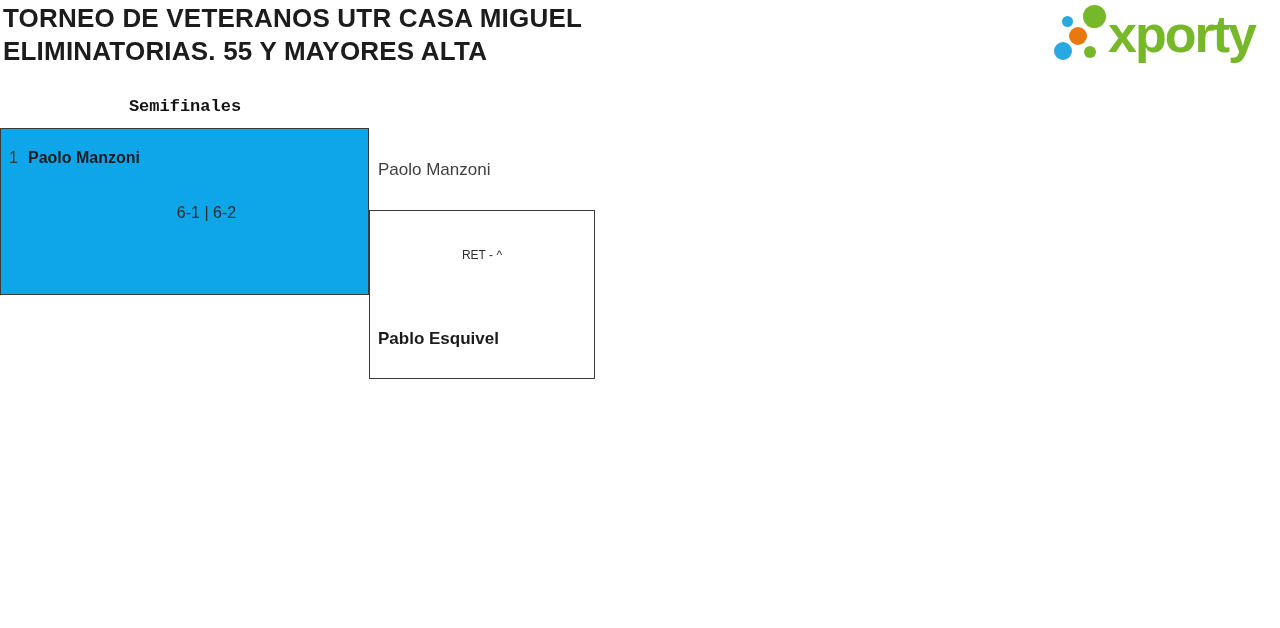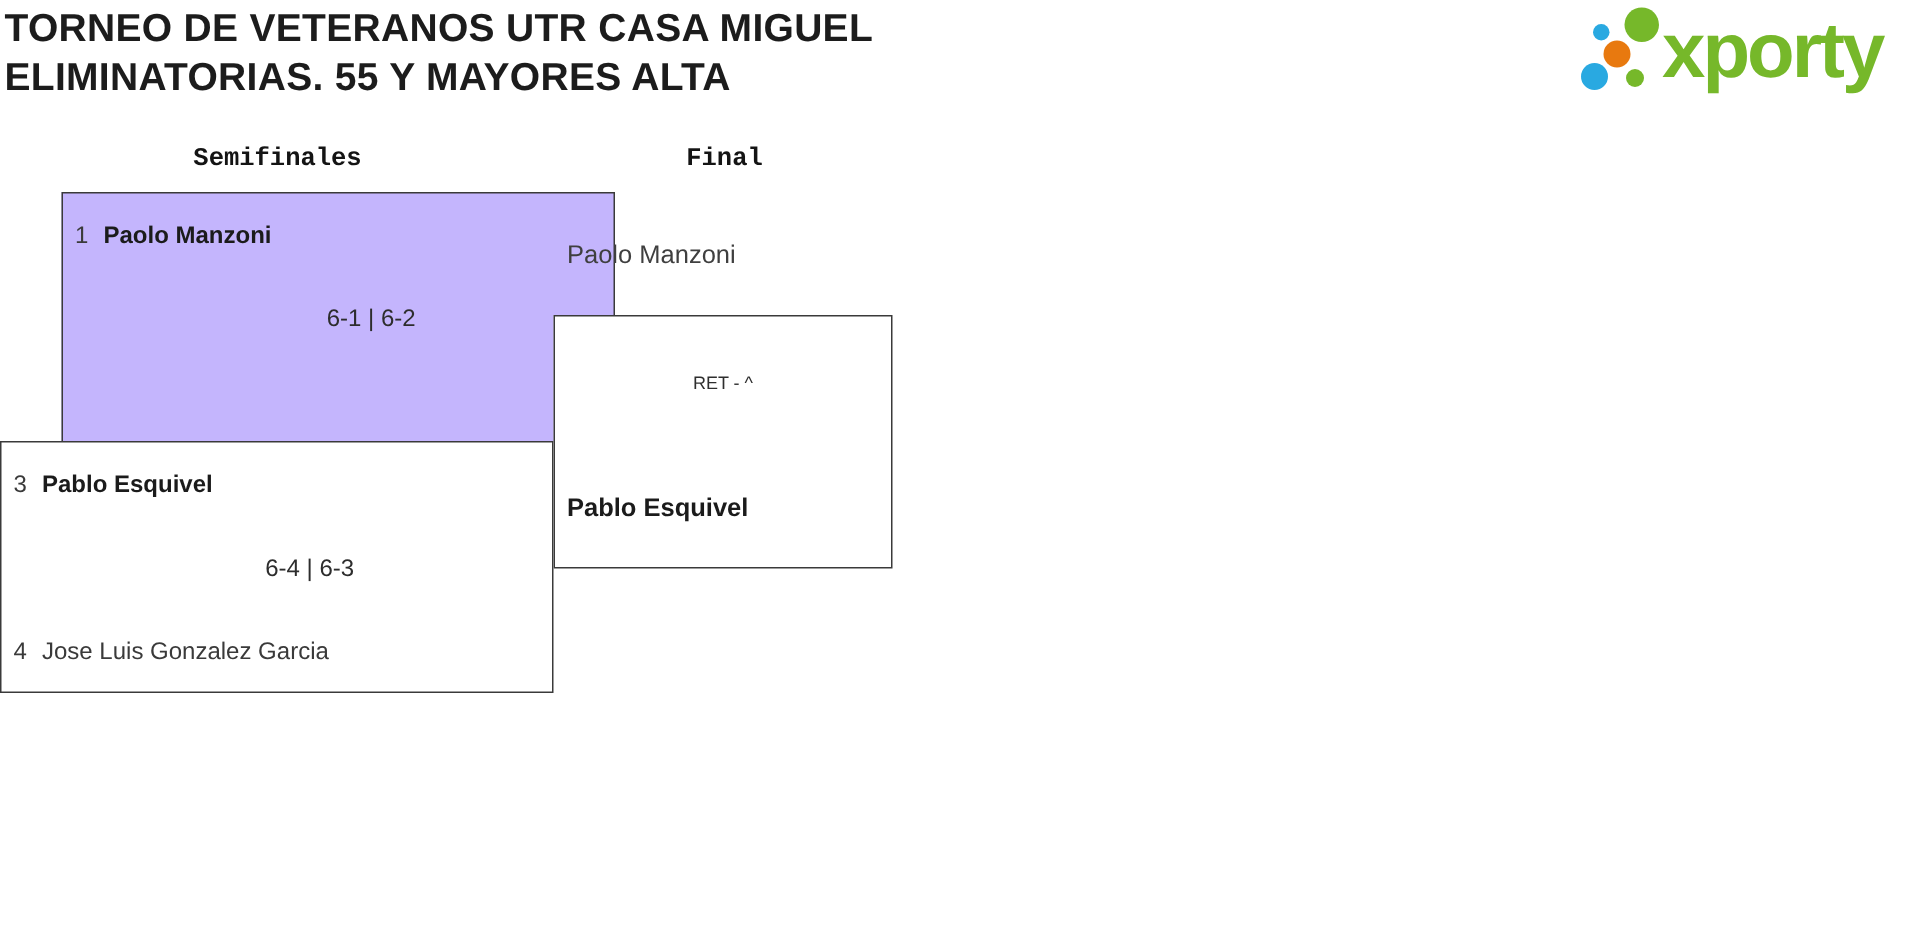--- a/index.html
+++ b/index.html
@@ -58,21 +58,21 @@
   .rh-semifinales { left: 0; width: 370px; }
   .rh-final { left: 370px; width: 226px; }
 
   
   .match {
     position: absolute;
     border: 1.5px solid #3a3a3a;
     box-sizing: border-box;
     cursor: pointer;
   }
-  .match-sf1 { left: 0; top: 128px; width: 369px; height: 167px; background: #c4b5fd; margin-left: 41px; }
+  .match-sf1 { left: 0; top: 128px; width: 369px; height: 167px; background: #0ea5e9; }
   .match-sf2 { left: 0; top: 294px; width: 369px; height: 168px; background: #ffffff; }
   .match-final { left: 369px; top: 210px; width: 226px; height: 169px; background: #ffffff; }
 
   .prow {
     position: absolute;
     left: 8px;
     right: 4px;
     height: 22px;
     line-height: 22px;
     font-size: 16px;
@@ -144,38 +144,28 @@
   <a class="logo">
     <span class="dot dot-blue-small"></span>
     <span class="dot dot-green-large"></span>
     <span class="dot dot-orange"></span>
     <span class="dot dot-blue-large"></span>
     <span class="dot dot-green-small"></span>
     <span class="logo-text">xporty</span>
   </a>
 
   <div class="round-header rh-semifinales">Semifinales</div>
-  <div class="round-header rh-final">Final</div>
 
   <div class="match match-sf1">
     <div class="prow prow-top">
       <span class="seed">1</span><span class="pname winner">Paolo Manzoni</span>
     </div>
     <div class="score-line">6-1 | 6-2</div>
   </div>
 
-  <div class="match match-sf2">
-    <div class="prow prow-top">
-      <span class="seed">3</span><span class="pname winner">Pablo Esquivel</span>
-    </div>
-    <div class="score-line">6-4 | 6-3</div>
-    <div class="prow prow-bottom">
-      <span class="seed">4</span><span class="pname">Jose Luis Gonzalez Garcia</span>
-    </div>
-  </div>
 
   <div class="final-player-top">Paolo Manzoni</div>
 
   <div class="match match-final">
     <div class="final-score">RET - ^</div>
     <div class="final-player-bottom">Pablo Esquivel</div>
   </div>
 
 </div>
 

